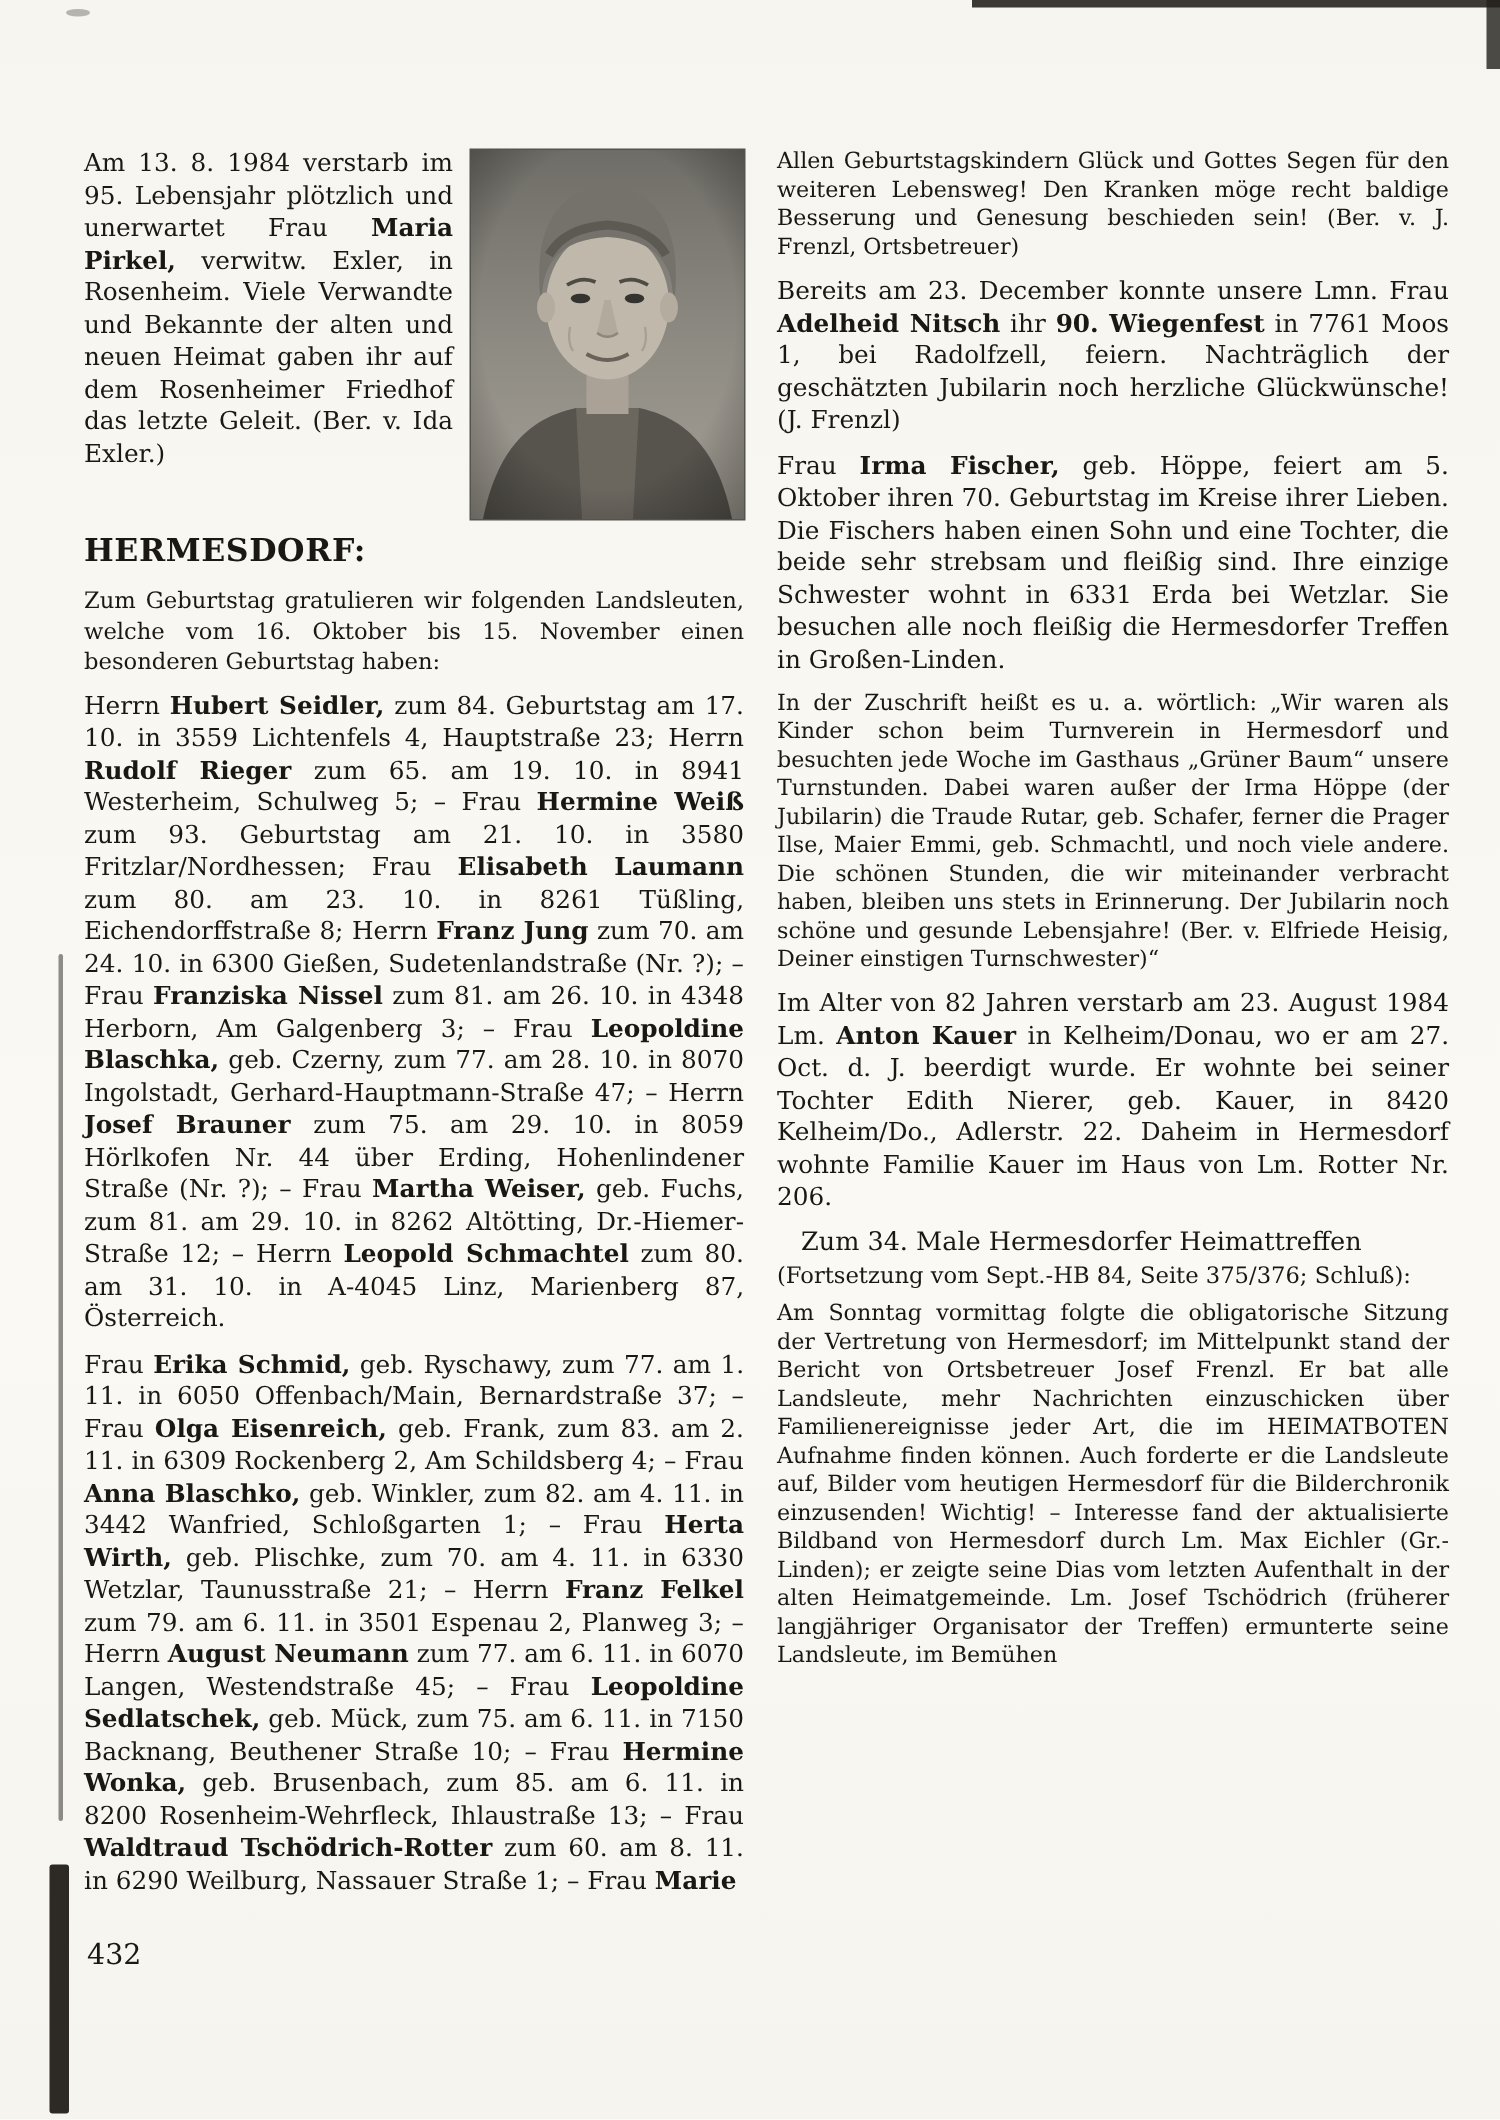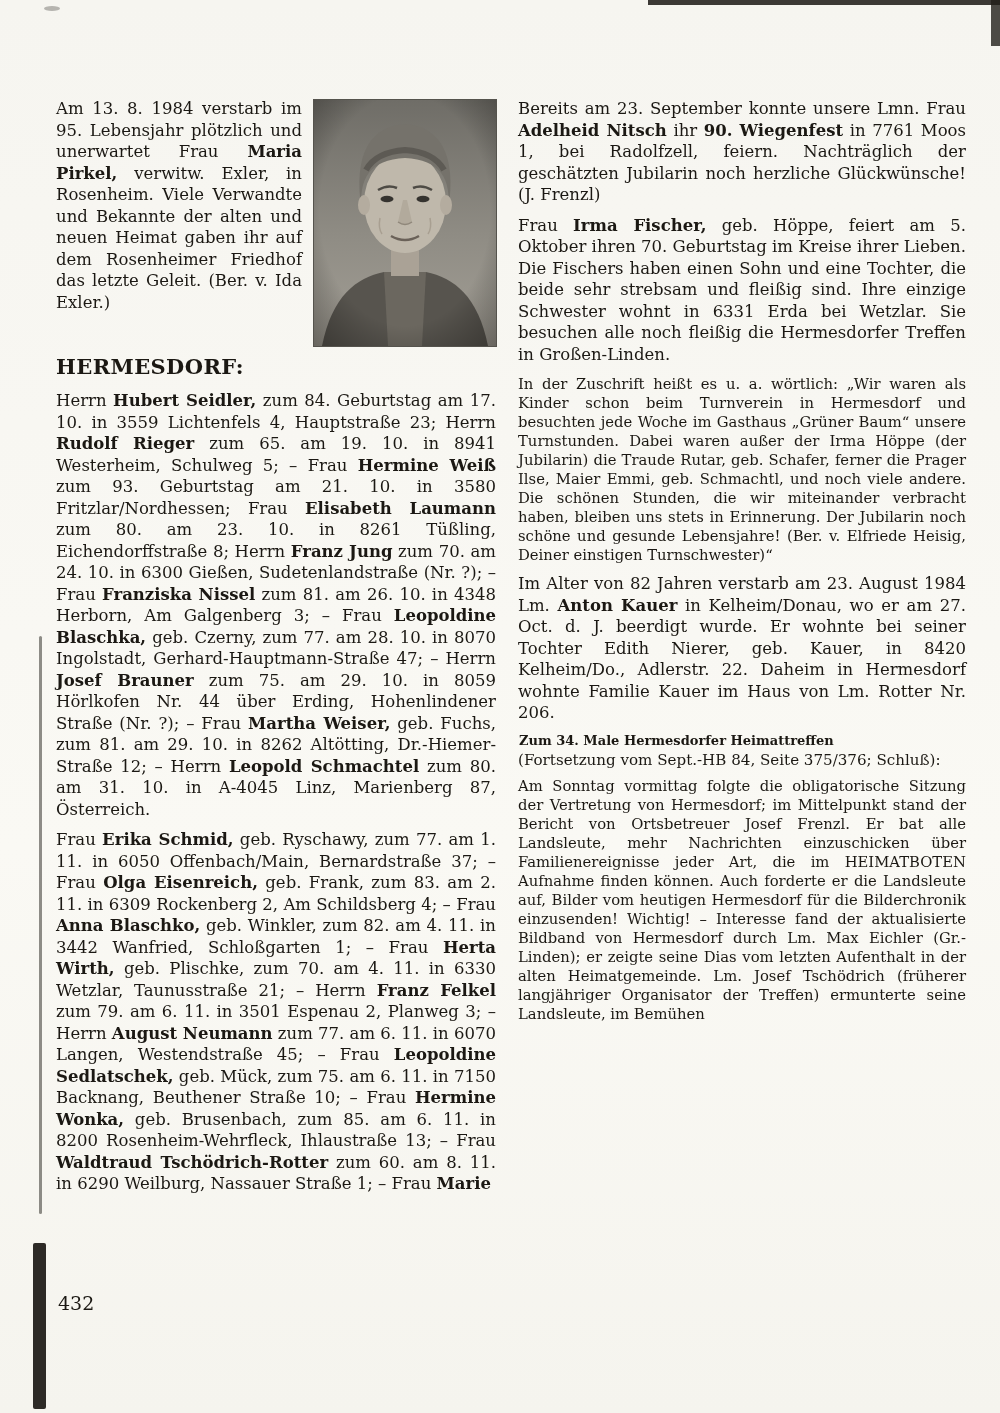--- a/index.html
+++ b/index.html
@@ -44,22 +44,22 @@
     clear:both;
     font-size:21px; font-weight:700; letter-spacing:.4px;
     margin:17px 0 11px 0;
   }
   .intro {
     font-size:15.1px; line-height:20.5px;
     text-align:justify; hyphens:auto;
     margin:0 0 8px 0;
   }
   .treffen-heading {
-    font-size:13px; font-weight:700;
-    margin:7px 0 2px 1px;
+    font-size:17px; font-weight:400;
+    margin:7px 0 2px 16px;
   }
   .treffen-sub {
     font-size:15.1px; line-height:20px;
     margin:0 0 6px 0;
   }
   .mt { margin-top:15px; }
 
   .page-number {
     position:absolute; left:58px; top:1292px;
     font-size:19px; font-weight:400;
@@ -109,32 +109,34 @@
       <path d="M84 122 q7 5 14 0" stroke="#8f877a" stroke-width="1.5" fill="none"></path>
       <path d="M66 118 q-2 10 2 16" stroke="#a89f91" stroke-width="1.5" fill="none"></path>
       <path d="M116 118 q2 10 -2 16" stroke="#a89f91" stroke-width="1.5" fill="none"></path>
       <path d="M77 136 q14 8 28 0" stroke="#6a6158" stroke-width="2.5" fill="none"></path>
       <rect width="182" height="246" fill="url(#vig)"></rect>
     </svg>
         </span><span>Am 13. 8. 1984 verstarb im 95. Lebensjahr plötzlich und unerwartet Frau </span><b>Maria Pirkel,</b><span> verwitw. Exler, in Rosenheim. Viele Verwandte und Bekannte der alten und neuen Heimat gaben ihr auf dem Rosenheimer Friedhof das letzte Geleit. (Ber. v. Ida Exler.)</span></p>
 
     <h2 class="section-heading">HERMESDORF:</h2>
 
+    <p class="intro">Zum Geburtstag gratulieren wir folgenden Landsleuten, welche vom 16. Oktober bis 15. November einen besonderen Geburtstag haben:</p>
 
     <p class="body"><span>Herrn </span><b>Hubert Seidler,</b><span> zum 84. Geburtstag am 17. 10. in 3559 Lichtenfels 4, Hauptstraße 23; Herrn </span><b>Rudolf Rieger</b><span> zum 65. am 19. 10. in 8941 Westerheim, Schulweg 5; – Frau </span><b>Hermine Weiß</b><span> zum 93. Geburtstag am 21. 10. in 3580 Fritzlar/Nordhessen; Frau </span><b>Elisabeth Laumann</b><span> zum 80. am 23. 10. in 8261 Tüßling, Eichendorffstraße 8; Herrn </span><b>Franz Jung</b><span> zum 70. am 24. 10. in 6300 Gießen, Sudetenlandstraße (Nr. ?); – Frau </span><b>Franziska Nissel</b><span> zum 81. am 26. 10. in 4348 Herborn, Am Galgenberg 3; – Frau </span><b>Leopoldine Blaschka,</b><span> geb. Czerny, zum 77. am 28. 10. in 8070 Ingolstadt, Gerhard-Hauptmann-Straße 47; – Herrn </span><b>Josef Brauner</b><span> zum 75. am 29. 10. in 8059 Hörlkofen Nr. 44 über Erding, Hohenlindener Straße (Nr. ?); – Frau </span><b>Martha Weiser,</b><span> geb. Fuchs, zum 81. am 29. 10. in 8262 Altötting, Dr.-Hiemer-Straße 12; – Herrn </span><b>Leopold Schmachtel</b><span> zum 80. am 31. 10. in A-4045 Linz, Marienberg 87, Österreich.</span></p>
 
     <p class="body"><span>Frau </span><b>Erika Schmid,</b><span> geb. Ryschawy, zum 77. am 1. 11. in 6050 Offenbach/Main, Bernardstraße 37; – Frau </span><b>Olga Eisenreich,</b><span> geb. Frank, zum 83. am 2. 11. in 6309 Rockenberg 2, Am Schildsberg 4; – Frau </span><b>Anna Blaschko,</b><span> geb. Winkler, zum 82. am 4. 11. in 3442 Wanfried, Schloßgarten 1; – Frau </span><b>Herta Wirth,</b><span> geb. Plischke, zum 70. am 4. 11. in 6330 Wetzlar, Taunusstraße 21; – Herrn </span><b>Franz Felkel</b><span> zum 79. am 6. 11. in 3501 Espenau 2, Planweg 3; – Herrn </span><b>August Neumann</b><span> zum 77. am 6. 11. in 6070 Langen, Westendstraße 45; – Frau </span><b>Leopoldine Sedlatschek,</b><span> geb. Mück, zum 75. am 6. 11. in 7150 Backnang, Beuthener Straße 10; – Frau </span><b>Hermine Wonka,</b><span> geb. Brusenbach, zum 85. am 6. 11. in 8200 Rosenheim-Wehrfleck, Ihlaustraße 13; – Frau </span><b>Waldtraud Tschödrich-Rotter</b><span> zum 60. am 8. 11. in 6290 Weilburg, Nassauer Straße 1; – Frau </span><b>Marie</b></p>
 
   </div>
 
   <div class="col-right">
 
 
+    <p class="small">Allen Geburtstagskindern Glück und Gottes Segen für den weiteren Lebensweg! Den Kranken möge recht baldige Besserung und Genesung beschieden sein! (Ber. v. J. Frenzl, Ortsbetreuer)</p>
 
-    <p class="body"><span>Bereits am 23. September konnte unsere Lmn. Frau </span><b>Adelheid Nitsch</b><span> ihr </span><b>90. Wiegenfest</b><span> in 7761 Moos 1, bei Radolfzell, feiern. Nachträglich der geschätzten Jubilarin noch herzliche Glückwünsche! (J. Frenzl)</span></p>
+    <p class="body"><span>Bereits am 23. December konnte unsere Lmn. Frau </span><b>Adelheid Nitsch</b><span> ihr </span><b>90. Wiegenfest</b><span> in 7761 Moos 1, bei Radolfzell, feiern. Nachträglich der geschätzten Jubilarin noch herzliche Glückwünsche! (J. Frenzl)</span></p>
 
     <p class="body"><span>Frau </span><b>Irma Fischer,</b><span> geb. Höppe, feiert am 5. Oktober ihren 70. Geburtstag im Kreise ihrer Lieben. Die Fischers haben einen Sohn und eine Tochter, die beide sehr strebsam und fleißig sind. Ihre einzige Schwester wohnt in 6331 Erda bei Wetzlar. Sie besuchen alle noch fleißig die Hermesdorfer Treffen in Großen-Linden.</span></p>
 
     <p class="small">In der Zuschrift heißt es u. a. wörtlich: „Wir waren als Kinder schon beim Turnverein in Hermesdorf und besuchten jede Woche im Gasthaus „Grüner Baum“ unsere Turnstunden. Dabei waren außer der Irma Höppe (der Jubilarin) die Traude Rutar, geb. Schafer, ferner die Prager Ilse, Maier Emmi, geb. Schmachtl, und noch viele andere. Die schönen Stunden, die wir miteinander verbracht haben, bleiben uns stets in Erinnerung. Der Jubilarin noch schöne und gesunde Lebensjahre! (Ber. v. Elfriede Heisig, Deiner einstigen Turnschwester)“</p>
 
     <p class="body mt"><span>Im Alter von 82 Jahren verstarb am 23. August 1984 Lm. </span><b>Anton Kauer</b><span> in Kelheim/Donau, wo er am 27. Oct. d. J. beerdigt wurde. Er wohnte bei seiner Tochter Edith Nierer, geb. Kauer, in 8420 Kelheim/Do., Adlerstr. 22. Daheim in Hermesdorf wohnte Familie Kauer im Haus von Lm. Rotter Nr. 206.</span></p>
 
 
     <h3 class="treffen-heading">Zum 34. Male Hermesdorfer Heimattreffen</h3>
     <p class="treffen-sub">(Fortsetzung vom Sept.-HB 84, Seite 375/376; Schluß):</p>

